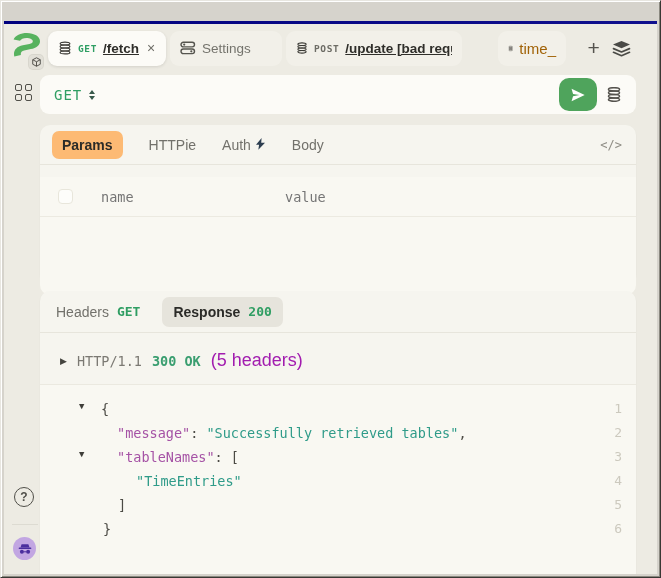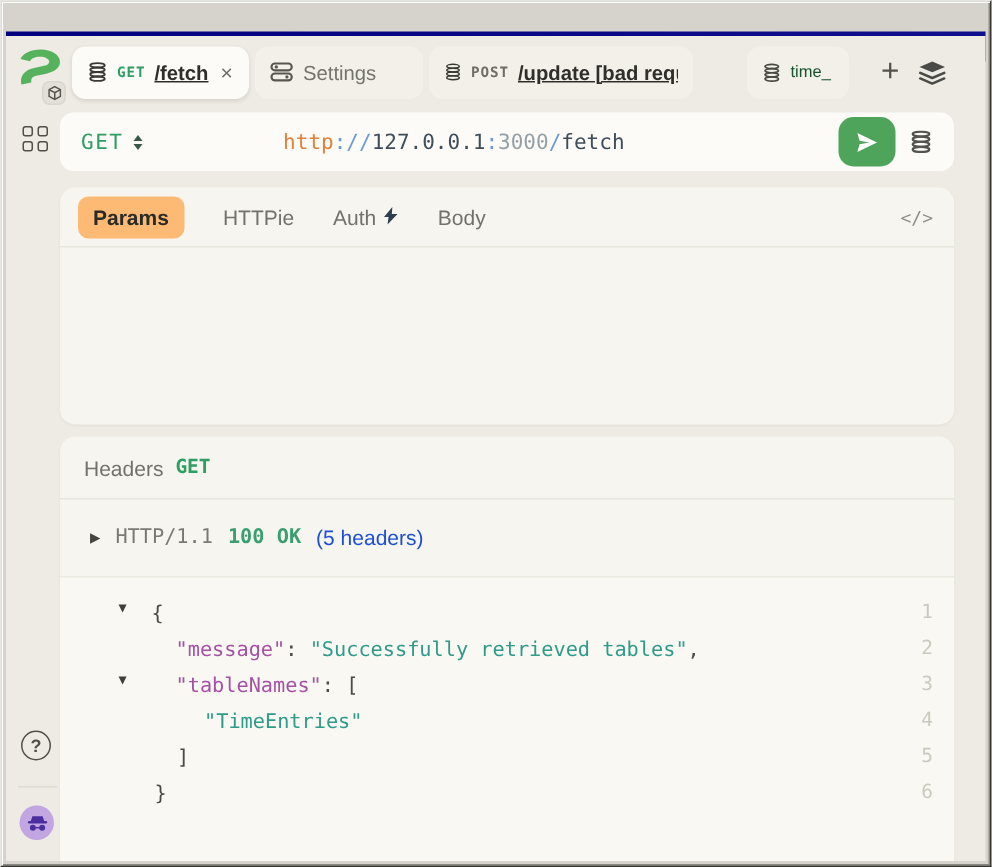--- a/index.html
+++ b/index.html
@@ -44,21 +44,21 @@
   
   .tabstrip{position:absolute;left:44px;top:5px;width:588px;height:38px;display:flex;align-items:center;}
   .tab{height:35px;border-radius:9px;display:flex;align-items:center;padding:0 10px;gap:6px;flex:0 0 auto;cursor:default;}
   .tab.active{background:#fcfbf7;box-shadow:0 1px 3px rgba(60,58,50,.14);}
   .tab.idle{background:#f2f0e9;}
   .caps{font:bold 9.5px "DejaVu Sans Mono",monospace;letter-spacing:.6px;}
   .caps.get{color:#2f9e63;}
   .caps.post{color:#6d6c65;}
   .tab-path{font-weight:bold;font-size:13.5px;color:#2f2e2a;white-space:nowrap;text-decoration:underline;}
   .tab-muted{font-size:13.5px;color:#74736c;}
-  .tab-faint{font-size:11px;color:#14532d;}
+  .tab-faint{font-size:15px;color:#a16207;}
   .tab-close{color:#6f6e68;font-size:14px;line-height:1;margin-left:2px;}
   .newtab{width:28px;height:30px;margin-left:14px;display:flex;align-items:center;justify-content:center;
     font:300 21px "Liberation Sans",sans-serif;color:#55534e;}
   .layers-btn{margin-left:auto;width:30px;height:30px;display:flex;align-items:center;justify-content:center;}
   .t1{margin-left:0;width:118px;} .t2{margin-left:4px;width:112px;} .t3{margin-left:4px;width:176px;justify-content:center;} .t4{margin-left:36px;width:68px;}
 
   
   .urlrow{position:absolute;left:36px;top:51px;width:596px;height:39px;background:#fcfbf7;border-radius:9px;
     display:flex;align-items:center;padding:0 5px 0 14px;}
   .method{font:14px "DejaVu Sans Mono",monospace;color:#2f9e63;letter-spacing:1px;}
@@ -92,21 +92,21 @@
   .rtabs{height:41px;display:flex;align-items:center;padding:0 16px;}
   .req-tab{display:flex;align-items:center;gap:8px;font-size:14px;color:#72716b;}
   .req-get{font:bold 13px "DejaVu Sans Mono",monospace;color:#2f9e63;}
   .resp-pill{margin-left:22px;background:#e6e4dc;border-radius:7px;padding:7px 11px;display:flex;gap:8px;align-items:center;}
   .resp-lbl{font-size:14px;font-weight:bold;color:#2b2b28;}
   .resp-code{font:bold 13px "DejaVu Sans Mono",monospace;color:#2f9e63;}
   .statusrow{display:flex;align-items:center;padding:17px 16px 14px 20px;gap:10px;}
   .tri{font-size:9px;color:#45443f;}
   .proto{font:13.5px "DejaVu Sans Mono",monospace;color:#7b7973;}
   .stat-ok{font:bold 13.5px "DejaVu Sans Mono",monospace;color:#3a9e70;}
-  .hmeta{font-size:14px;color:#1d4ed8;}
+  .hmeta{font-size:18px;color:#a21caf;}
   .respbody{position:absolute;left:0;right:0;top:93px;bottom:0;background:#f9f8f2;border-top:1px solid #ebe9e0;padding-top:12px;}
   .crow{position:relative;height:24px;font:13.5px "DejaVu Sans Mono",monospace;}
   .caret{position:absolute;left:39px;top:4px;font-size:9px;color:#3f3e39;}
   .code{display:block;white-space:pre;line-height:24px;}
   .punct{color:#4b4a44;} .key{color:#a552a5;} .str{color:#2f9b89;}
   .lnum{position:absolute;right:14px;top:0;line-height:24px;font-size:13px;color:#ccc9be;}
 
   svg{display:block;}
 </style>
 </head>
@@ -216,23 +216,20 @@
         </svg>
       </div>
     </div>
 
     <div class="urlrow">
       <span class="method">GET</span>
       <span class="sort-arrows">
           <i class="up"></i>
           <i class="dn"></i>
         </span>
-      <span class="url">
-        <span class="u-scheme">http</span><span class="u-sep">://</span><span class="u-host">127.0.0.1</span><span class="u-sep">:</span><span class="u-port">3000</span><span class="u-sep">/</span><span class="u-path">fetch</span>
-      </span>
       <button class="send-btn">
         <svg width="18" height="18" viewBox="0 0 24 24" fill="#fff">
           <path d="M3.4 20.4 20.9 12 3.4 3.6l2 6.9L14 12l-8.6 1.5z"></path>
         </svg>
       </button>
       <span class="db-after">
         <svg width="16" height="15" viewBox="0 0 15 14" fill="none" stroke="#55534e" stroke-width="1.4">
           <ellipse cx="7.5" cy="2.2" rx="5.2" ry="1.6"></ellipse>
             <ellipse cx="7.5" cy="5.4" rx="5.2" ry="1.6"></ellipse>
             <ellipse cx="7.5" cy="8.6" rx="5.2" ry="1.6"></ellipse>
@@ -248,34 +245,45 @@
         <span class="ptab">
           <span>Auth</span>
           <svg width="10" height="13" viewBox="0 0 10 13">
             <path d="M6.2 0 0 7.4h3.4L2.6 13 10 5.2H5.8L6.2 0z" fill="#2d3e50" transform="scale(.9)"></path>
           </svg>
         </span>
         <span class="ptab">Body</span>
         <span class="code-toggle">&lt;/&gt;</span>
       </div>
       <div class="pdivider"></div>
+      <div class="params-body">
+        <div class="kvrow">
+          <span class="checkbox"></span>
+          <input class="ph name" placeholder="name" style="">
+          <input class="ph value" placeholder="value" style="">
+        </div>
+      </div>
     </div>
 
     <div class="panel resp-panel">
       <div class="rtabs">
         <span class="req-tab">
           <span>Headers</span>
           <span class="req-get">GET</span>
         </span>
+        <span class="resp-pill">
+          <span class="resp-lbl">Response</span>
+          <span class="resp-code">200</span>
+        </span>
       </div>
       <div class="pdivider"></div>
       <div class="statusrow">
         <span class="tri">▶</span>
         <span class="proto">HTTP/1.1</span>
-        <span class="stat-ok">100 OK</span>
+        <span class="stat-ok">300 OK</span>
         <span class="hmeta">(5 headers)</span>
       </div>
       <div class="respbody">
         <div class="crow">
           <span class="caret">▼</span>
           <span class="code" style="padding-left:61px"><span class="punct">{</span></span>
           <span class="lnum">1</span>
         </div>
         <div class="crow">
           <span class="code" style="padding-left:77px"><span class="key">"message"</span><span class="punct">: </span><span class="str">"Successfully retrieved tables"</span><span class="punct">,</span></span>

